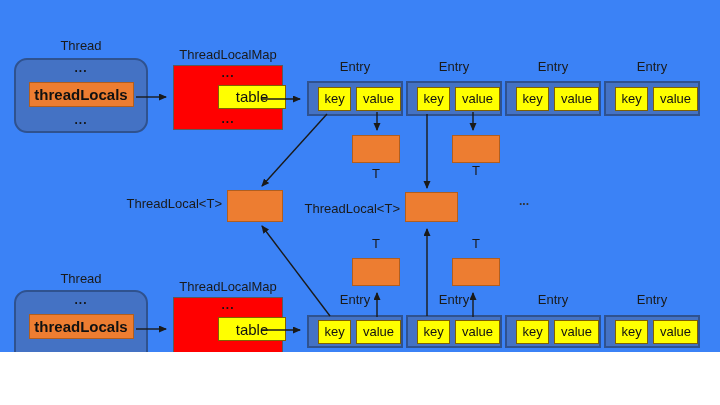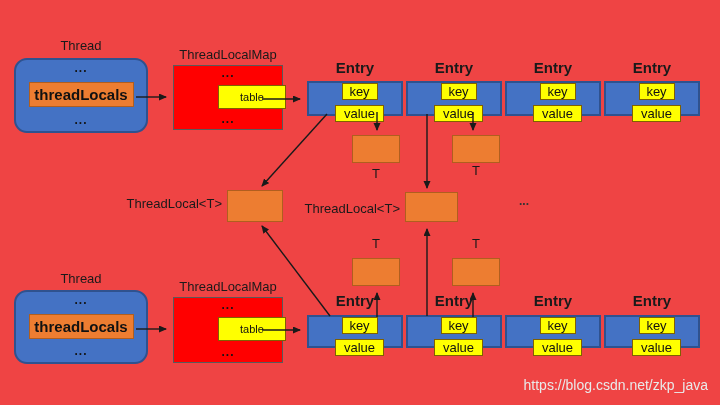--- a/index.html
+++ b/index.html
@@ -1,17 +1,17 @@
 <!DOCTYPE html>
 <html style="--node-blue: #4472C4; --node-blue-border: #2F528F; --node-orange: #ED7D31; --node-orange-border: #b05e1f; --node-red: #FF0000; --node-yellow: #FFFF00; --node-yellow-border: #806000; --arrow-black: #1a1a1a; --watermark-gray: #e9e9e9;"><head>
 <meta charset="utf-8">
 <style>
   html,body { margin:0; padding:0; background:#fff; }
   .stage {
-    position:relative; width:720px; height:405px; background:#ef4444;
+    position:relative; width:720px; height:352px; background:#3b82f6;
     font-family:"Liberation Sans", sans-serif; overflow:hidden; color:#1a1a1a;
   }
   .abs { position:absolute; box-sizing:border-box; }
   .title { font-size:13px; text-align:center; color:#1a1a1a; }
   .thread-box {
     background:var(--node-blue); border:2px solid var(--node-blue-border);
     border-radius:13px; display:flex; flex-direction:column;
     align-items:center; justify-content:space-between; padding:3px 0 5px 0;
   }
   .dots { font-size:12px; font-weight:bold; line-height:11px; color:#141414; letter-spacing:1px; }
@@ -22,34 +22,34 @@
     font-size:15px; font-weight:bold; color:#111;
   }
   .map-box {
     background:var(--node-red); border:1px solid #5a5a5a;
     display:flex; flex-direction:column; align-items:center;
     justify-content:space-between; padding:2px 0 4px 0;
   }
   .field-yellow {
     width:66px; height:22px; background:var(--node-yellow);
     border:1px solid var(--node-yellow-border); display:flex;
-    align-items:center; justify-content:center; font-size:11px; color:#111;margin-left:48px;
+    align-items:center; justify-content:center; font-size:15px; color:#111;margin-left:48px;
   }
   .entry-box {
     background:var(--node-blue); border:2px solid var(--node-blue-border);
-    display:flex; align-items:center; padding-left:9px; gap:5px;flex-direction:column;
+    display:flex; align-items:center; padding-left:9px; gap:5px;
   }
   .cell {
     background:var(--node-yellow); border:1px solid var(--node-yellow-border);
     height:22px; display:flex; align-items:center; justify-content:center;
     font-size:13px; color:#111;
   }
   .cell.key { width:34px; }
   .cell.value { width:47px; }
-  .entry-label { font-size:15px; text-align:center; color:#1a1a1a;font-weight:bold; }
+  .entry-label { font-size:13px; text-align:center; color:#1a1a1a; }
   .t-obj { background:var(--node-orange); border:1px solid var(--node-orange-border); }
   .t-label { font-size:13px; text-align:center; color:#1a1a1a; }
   .tl-label { font-size:13px; color:#1a1a1a; }
   .mid-dots { font-size:12px; font-weight:bold; color:#333; text-align:center; }
   .watermark { font-size:14px; color:var(--watermark-gray); text-align:right; }
   svg.arrows { position:absolute; left:0; top:0; z-index:5; pointer-events:none; }
   svg.arrows line { stroke:var(--arrow-black); stroke-width:1.4; }
 </style>
 </head>
 <body>

